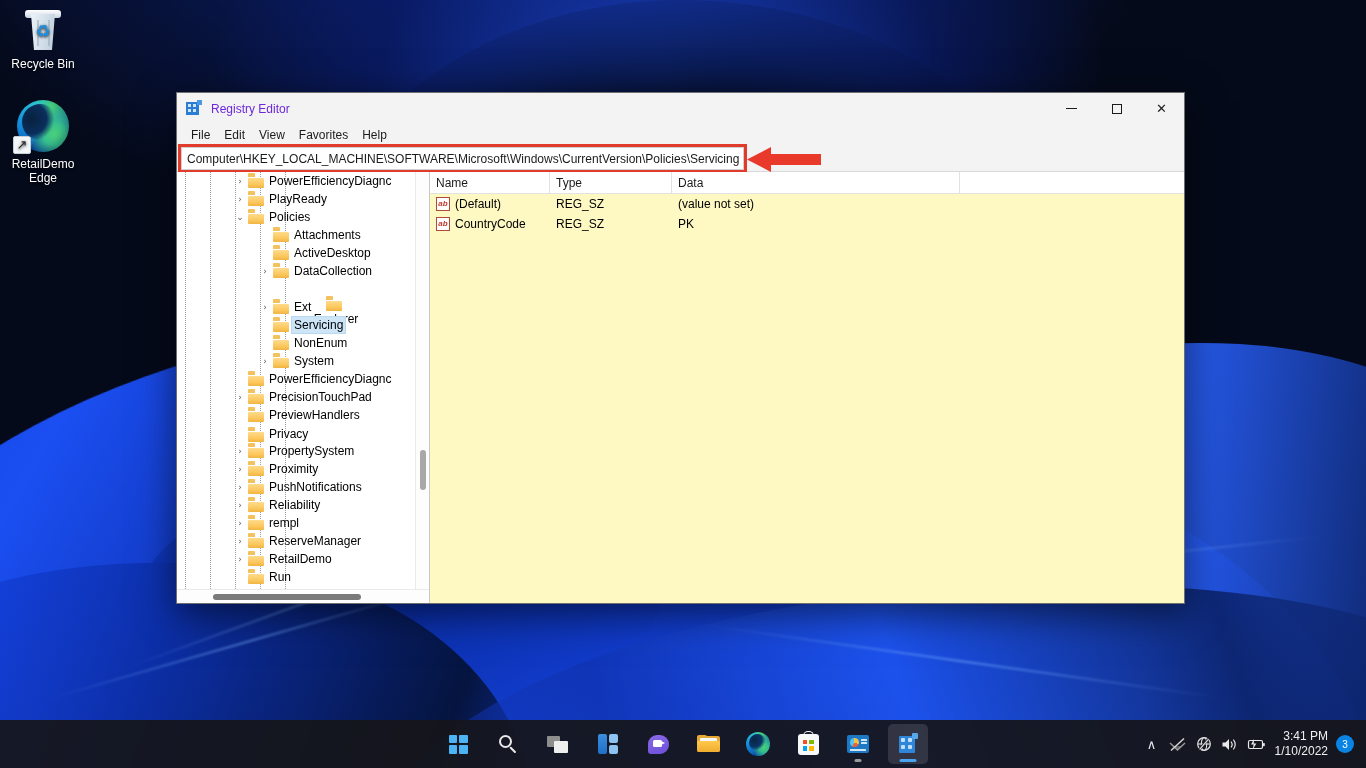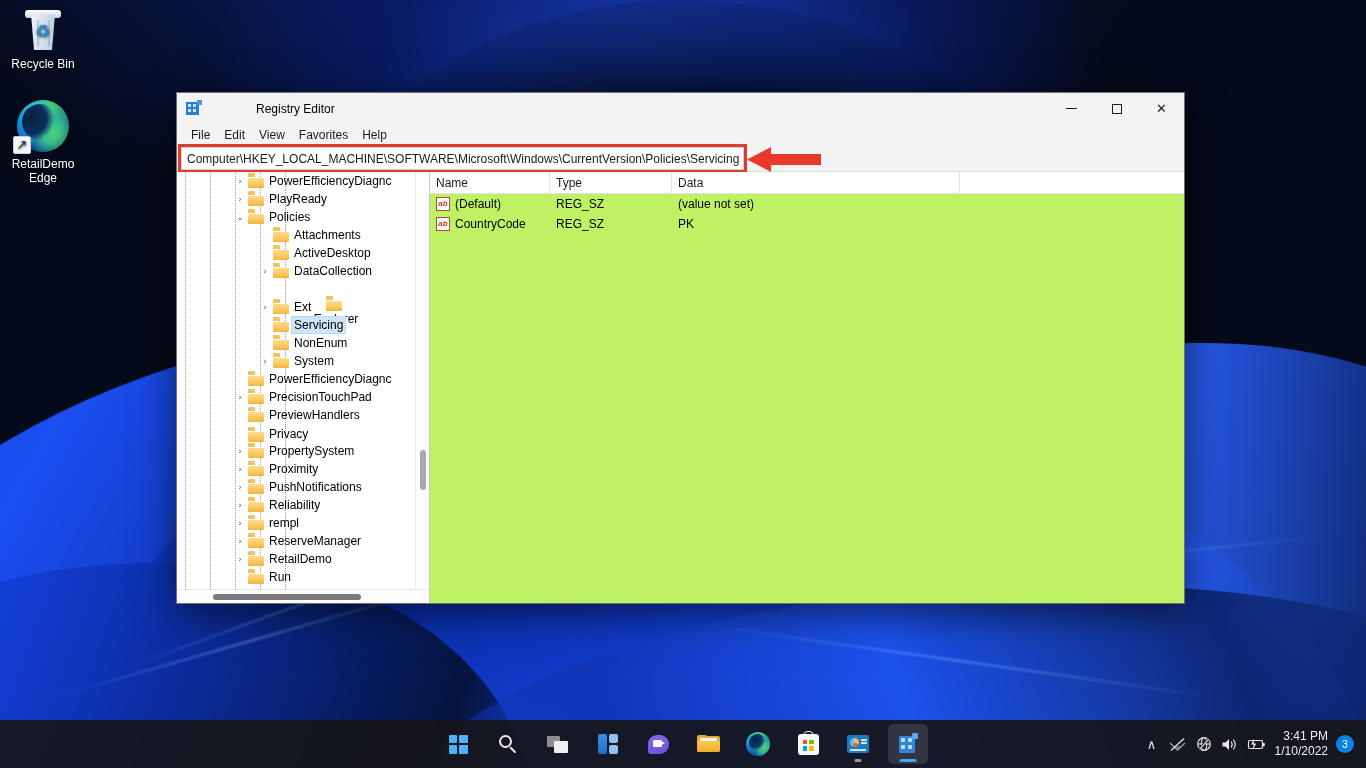--- a/index.html
+++ b/index.html
@@ -136,21 +136,21 @@
   .titlebar {
     height: 31px; background: #f3f3f3;
     display: flex; align-items: center; flex: 0 0 auto;
   }
   .title-icon {
     width: 17px; height: 17px; margin: 0 8px 0 9px; position: relative; flex: 0 0 auto;
   }
   .title-icon .sq {
     position: absolute; background: #2b7cd3;
   }
-  .title-text { font-size: 12px; color: #000000; margin-left: 45px; }
+  .title-text { font-size: 12px; color: #6d28d9; }
   .win-buttons { margin-left: auto; display: flex; height: 31px; }
   .win-btn {
     width: 45px; height: 31px; display: flex; align-items: center; justify-content: center;
     font-size: 11px; color: #1b1b1b; cursor: default;
   }
   .mb-min { width: 11px; height: 1px; background: #1b1b1b; }
   .mb-max { width: 10px; height: 10px; border: 1px solid #1b1b1b; }
   .mb-close { font-size: 13px; line-height: 13px; font-family: "DejaVu Sans", sans-serif; }
 
   .menubar {
@@ -248,21 +248,21 @@
     position: absolute; left: 4px; width: 6px; background: #a8a8a8; border-radius: 3px;
   }
   .hscroll {
     position: absolute; left: 0; right: 0; bottom: 0; height: 14px;
     background: #fdfdfd; border-top: 1px solid #eaeaea;
   }
   .hscroll .thumb {
     position: absolute; top: 4px; height: 6px; background: #7a7a7a; border-radius: 3px;
   }
 
-  .list-pane { flex: 1 1 auto; background: #bef264; position: relative; overflow: hidden; }
+  .list-pane { flex: 1 1 auto; background: #fef9c3; position: relative; overflow: hidden; }
   .lheader { display: flex; height: 22px; background: #fff; border-bottom: 1px solid #e2e2e2; }
   .lh-cell {
     font-size: 12px; color: #1b1b1b; display: flex; align-items: center;
     padding-left: 6px; border-right: 1px solid #e2e2e2; cursor: default;
   }
   .lrow { display: flex; height: 20px; align-items: center; font-size: 12px; color: #000; cursor: default; }
   .lc { padding-left: 6px; display: flex; align-items: center; overflow: hidden; white-space: nowrap; }
   .abicon {
     width: 14px; height: 14px; position: relative; margin-right: 5px; flex: 0 0 auto;
   }

